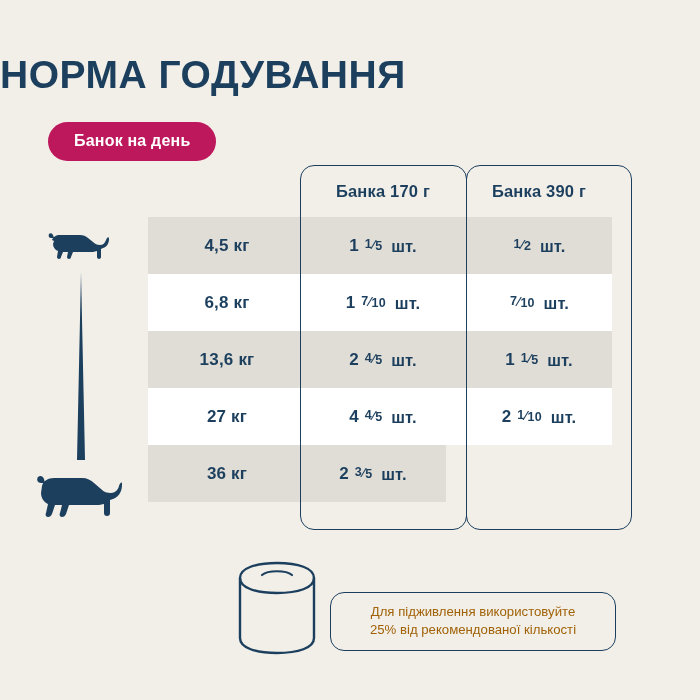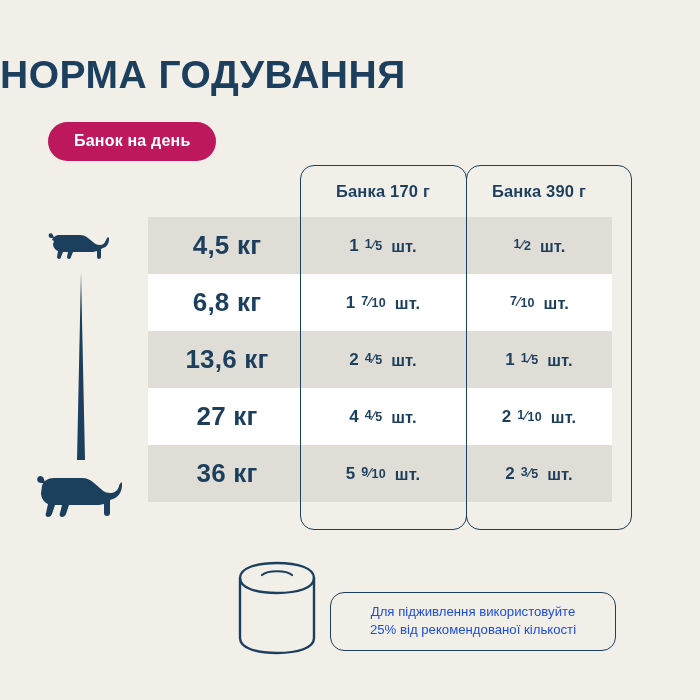--- a/index.html
+++ b/index.html
@@ -95,21 +95,21 @@
     letter-spacing: 0.2px;
   }
   .c-w { width: 152px; }
   .c-a { width: 166px; }
   .c-b { width: 146px; }
 
   .row.head .cell { font-size: 16.5px; }
   .band-odd { background: #e0ddd6; }
   .band-even { background: #ffffff; }
 
-  .weight-cell { font-size: 26px; padding-left: 6px; }
+  .weight-cell { font-size: 17px; padding-left: 6px; }
 
   
   .frac {
     display: inline-block;
     font-size: 12.5px;
     line-height: 1;
     vertical-align: 0.18em;
     margin: 5px 1px;
     font-weight: bold;
   }
@@ -156,21 +156,21 @@
     left: 330px;
     top: 592px;
     width: 286px;
     box-sizing: border-box;
     border: 1.6px solid #1c3f5e;
     border-radius: 14px;
     padding: 10px 14px 11px 14px;
     text-align: center;
     font-size: 13.2px;
     line-height: 18px;
-    color: #1d4ed8;
+    color: #a16207;
     background: transparent;
   }
 </style>
 </head>
 <body>
 
 <div class="page">
 
   <div class="title">Норма годування</div>
 
@@ -275,27 +275,20 @@
           <span class="qty">
             <span class="whole">2</span>
             <span class="frac"><span class="num">1</span><span class="sl">⁄</span><span class="den">10</span></span>
             <span class="unit">шт.</span>
           </span>
         </div>
       </div>
 
       <div class="row">
         <div class="cell c-w weight-cell band-odd">36 кг</div>
-        <div class="cell c-a band-odd">
-          <span class="qty">
-            <span class="whole">5</span>
-            <span class="frac"><span class="num">9</span><span class="sl">⁄</span><span class="den">10</span></span>
-            <span class="unit">шт.</span>
-          </span>
-        </div>
         <div class="cell c-b band-odd">
           <span class="qty">
             <span class="whole">2</span>
             <span class="frac"><span class="num">3</span><span class="sl">⁄</span><span class="den">5</span></span>
             <span class="unit">шт.</span>
           </span>
         </div>
       </div>
 
     </div>

